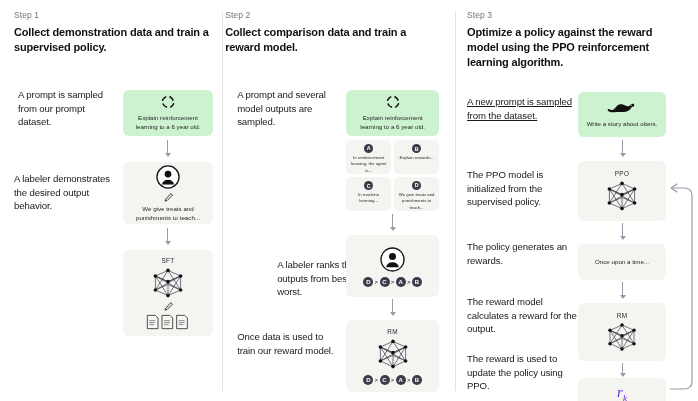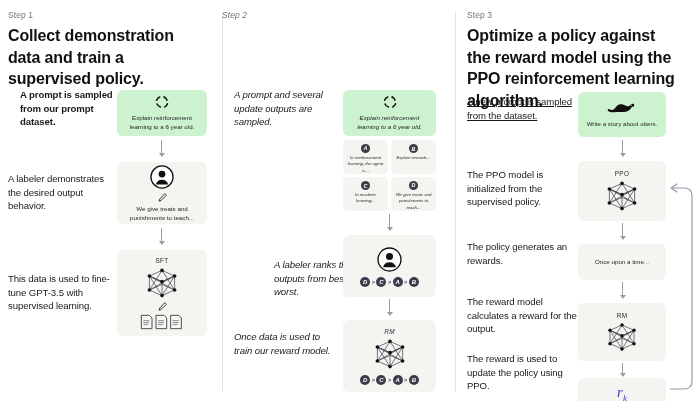--- a/index.html
+++ b/index.html
@@ -5,29 +5,29 @@
   html,body{margin:0;padding:0;}
   body{
     width:698px;height:401px;
     background:#ffffff;
     font-family:"Liberation Sans","DejaVu Sans",sans-serif;
     color:#1a1a1a;
     overflow:hidden;
   }
   .board{position:relative;width:698px;height:401px;display:flex;}
   .col{position:relative;box-sizing:border-box;}
-  .col1{width:222px;padding:10px 0 0 8px;}
-  .col2{width:233px;padding:10px 0 0 0;font-style:italic;}
+  .col1{width:222px;padding:10px 0 0 8px;margin-left:6px;}
+  .col2{width:233px;padding:10px 0 0 0;}
   .col3{width:243px;padding:10px 16px 0 12px;}
   .divider{position:absolute;top:12px;bottom:10px;width:1px;background:#e3e3e3;}
   .div1{left:222px;}
   .div2{left:455px;}
 
   .step-label{font-size:8.5px;color:#70757a;letter-spacing:.1px;margin:0 0 5px 0;}
-  .step-title{font-size:16px;font-weight:bold;line-height:1.35;margin:0;color:#111;letter-spacing:-.15px;}
+  .step-title{font-size:11px;font-weight:bold;line-height:1.35;margin:0;color:#111;letter-spacing:-.15px;}
 
   .body-row{position:absolute;}
   .body-text{font-size:9.6px;line-height:1.42;color:#1a1a1a;letter-spacing:-.1px;}
 
   
   .card{position:absolute;box-sizing:border-box;border-radius:6px;background:#f4f4f1;
         display:flex;flex-direction:column;align-items:center;justify-content:center;}
   .card.green{background:#cdf2cf;}
   .card-cap{font-size:6.2px;line-height:1.45;text-align:center;color:#1f1f1f;padding:0 5px;}
   .card-tag{font-size:6.4px;color:#2b2b33;margin-bottom:2px;letter-spacing:.3px;}
@@ -59,28 +59,25 @@
 
 <div class="board">
 
   <div class="divider div1"></div>
   <div class="divider div2"></div>
 
   <div class="col col1">
     <div class="step-label">Step 1</div>
     <div class="step-title" style="width:200px;">Collect demonstration data and train a supervised policy.</div>
 
-    <div class="body-row" style="left:20px;top:88px;width:100px;font-weight:bold;">
+    <div class="body-row" style="left:12px;top:88px;width:100px;">
       <div class="body-text">A prompt is sampled from our prompt dataset.</div>
     </div>
     <div class="body-row" style="left:8px;top:172px;width:104px;">
       <div class="body-text">A labeler demonstrates the desired output behavior.</div>
-    </div>
-    <div class="body-row" style="left:8px;top:272px;width:104px;">
-      <div class="body-text">This data is used to fine-tune GPT-3.5 with supervised learning.</div>
     </div>
 
     <div class="card green" style="left:117px;top:90px;width:90px;height:46px;">
       <span>
         <svg width="16" height="16" viewBox="0 0 24 24">
           <g fill="none" stroke="#111" stroke-width="2.3" stroke-linecap="round">
             <path d="M19.5 9.2A8 8 0 0 0 15.2 4.6"></path>
             <path d="M20.2 14.6A8 8 0 0 1 16 19.4"></path>
             <path d="M9.6 19.6A8 8 0 0 1 4.6 15"></path>
             <path d="M3.9 9.4A8 8 0 0 1 8.6 4.6"></path>
@@ -152,23 +149,24 @@
               <path d="M27 10h9M27 13h9M27 16h7"></path>
               <path d="M49 10h9M49 13h9M49 16h7"></path>
           </g>
         </svg>
       </span>
     </div>
   </div>
 
   <div class="col col2">
     <div class="step-label">Step 2</div>
+    <div class="step-title" style="width:200px;">Collect comparison data and train a reward model.</div>
 
     <div class="body-row" style="left:12px;top:88px;width:100px;">
-      <div class="body-text">A prompt and several update outputs are sampled.</div>
+      <div class="body-text">A prompt and several model outputs are sampled.</div>
     </div>
     <div class="body-row" style="left:12px;top:258px;width:104px;margin-left:40px;">
       <div class="body-text">A labeler ranks the outputs from best to worst.</div>
     </div>
     <div class="body-row" style="left:12px;top:330px;width:104px;">
       <div class="body-text">Once data is used to train our reward model.</div>
     </div>
 
     <div class="card green" style="left:121px;top:90px;width:93px;height:46px;">
       <span>

